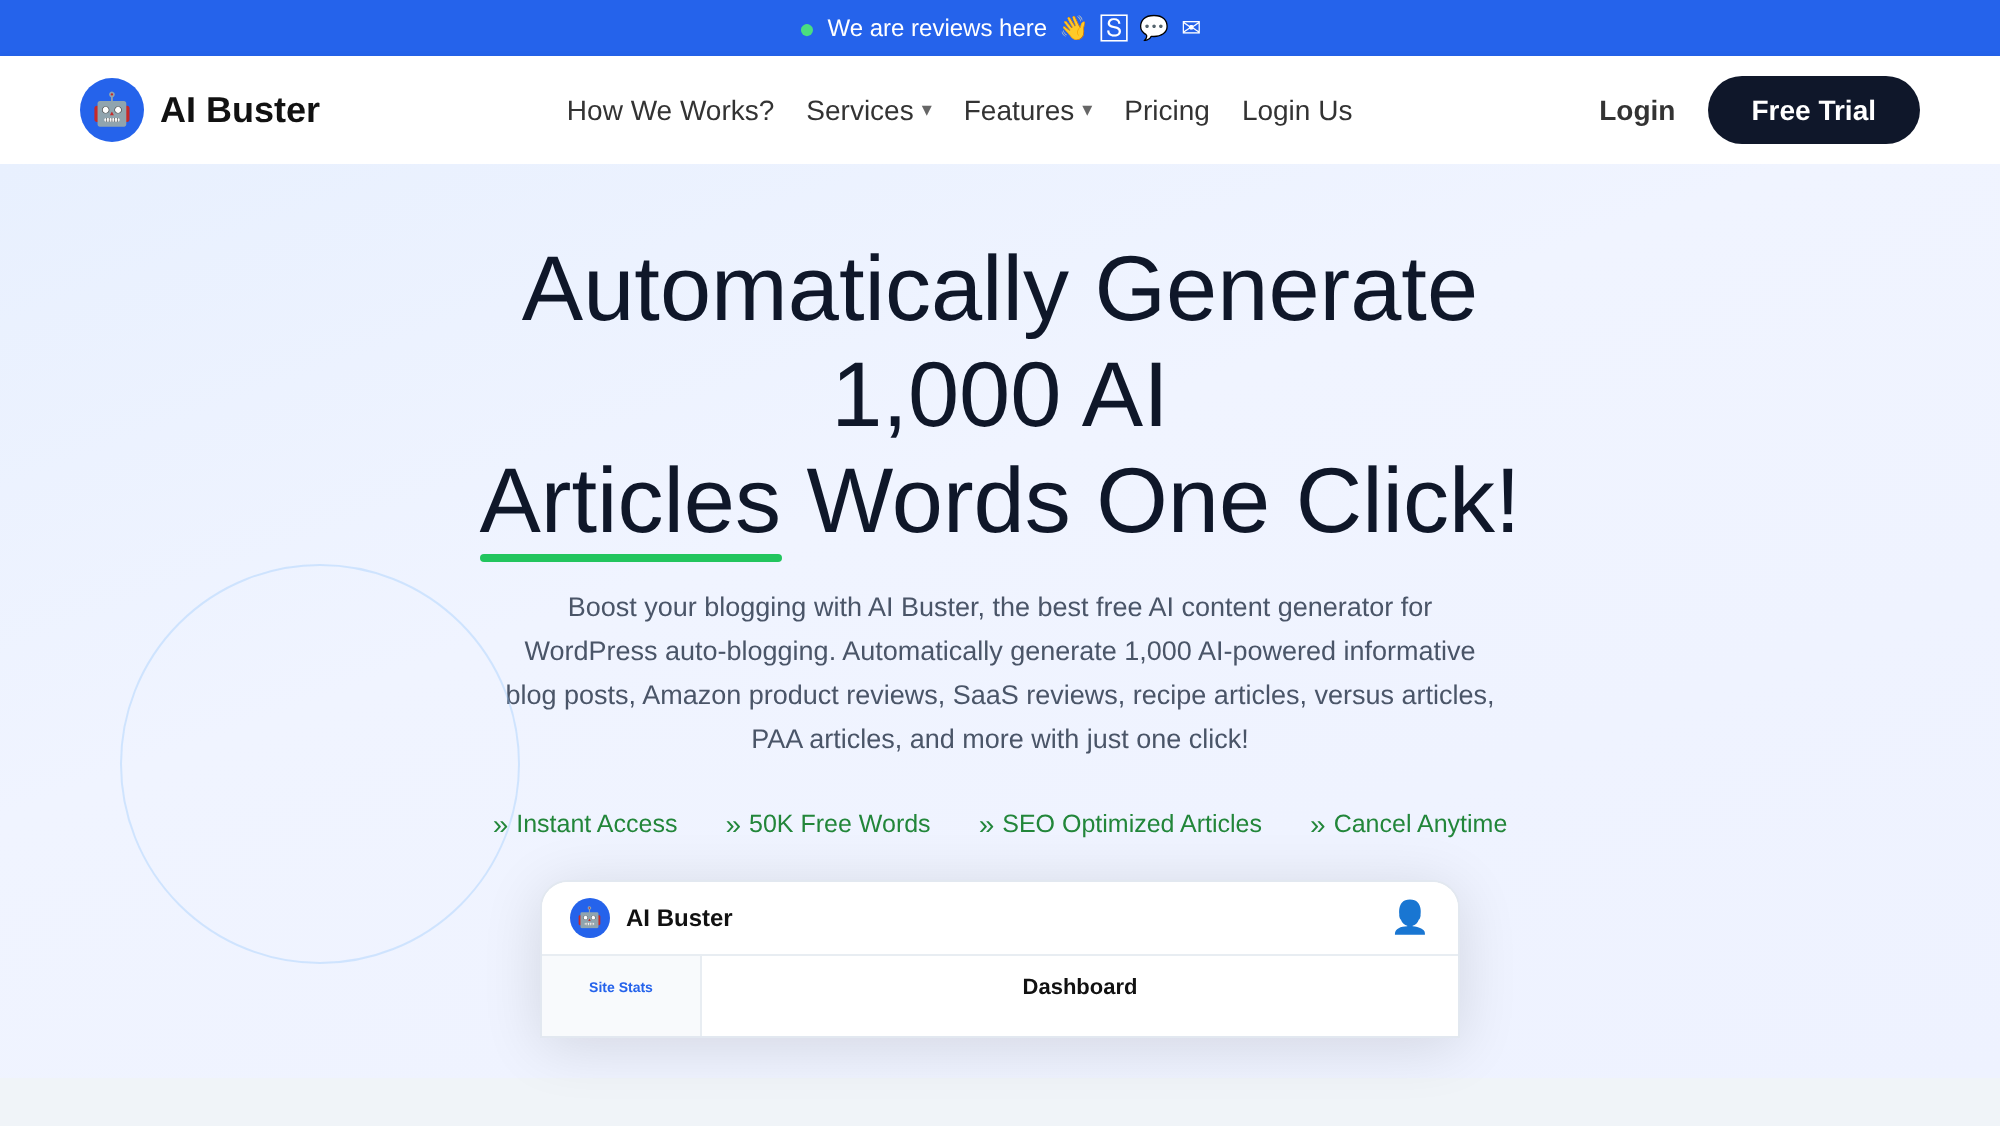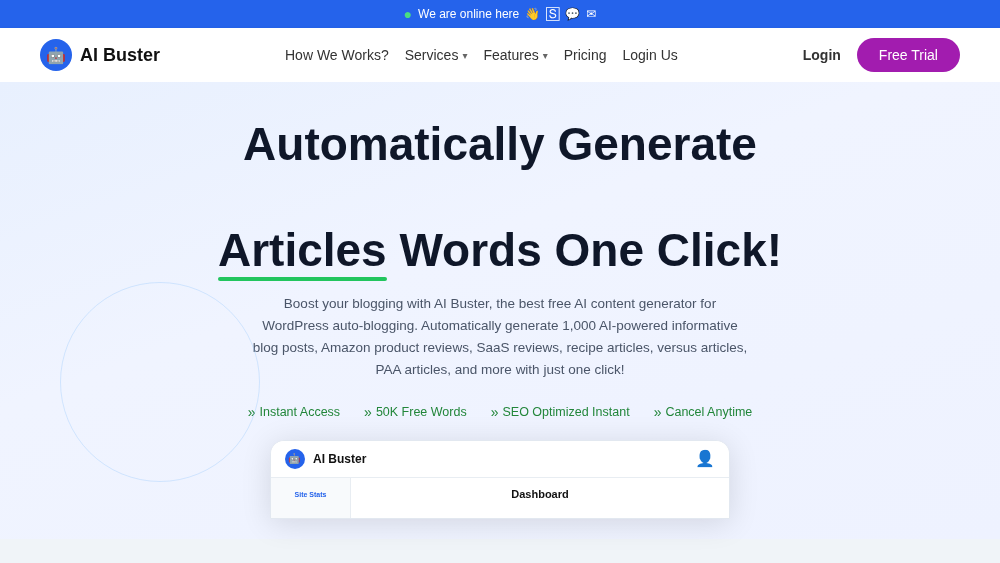--- a/index.html
+++ b/index.html
@@ -70,40 +70,40 @@
     }
     .login-btn {
       background: none;
       border: none;
       font-size: 14px;
       font-weight: 700;
       color: #333;
       cursor: pointer;
     }
     .free-trial-btn {
-      background: #a21caf;
+      background: #0f172a;
       color: white;
       border: none;
       border-radius: 24px;
       padding: 9px 22px;
       font-size: 14px;
-      font-weight: 400;
+      font-weight: 700;
       cursor: pointer;
     }
 
     
     .hero {
       background: linear-gradient(160deg, #e8f0fe 0%, #f0f4ff 40%, #eef2ff 100%);
       padding: 36px 20px 20px;
       text-align: center;
       position: relative;
     }
     .hero h1 {
       font-size: 46px;
-      font-weight: 700;
+      font-weight: 400;
       line-height: 1.15;
       color: #0f1729;
       max-width: 680px;
       margin: 0 auto 16px;
     }
     .hero h1 .underline-word {
       position: relative;
       display: inline-block;
     }
     .hero h1 .underline-word::after {
@@ -197,21 +197,21 @@
       border-radius: 50%;
       border: 1.5px solid rgba(147,197,253,0.35);
       pointer-events: none;
     }
   </style>
 </head>
 <body>
 
 <div class="announcement-bar">
   <span class="dot">●</span>
-  <span>We are online here</span>
+  <span>We are reviews here</span>
   <span>👋</span>
   <span>🅂</span>
   <span>💬</span>
   <span>✉</span>
 </div>
 
 <nav>
   <div class="logo-area">
     <div class="logo-icon">🤖</div>
     <span>AI Buster</span>
@@ -246,39 +246,39 @@
     <button class="free-trial-btn">Free Trial</button>
   </div>
 </nav>
 
 <section class="hero" style="position:relative;">
   <div class="deco-circle-left"></div>
   
 
   <h1>
     <span>Automatically Generate</span><br>
-    <br>
+    <span>1,000 AI</span><br>
     <span class="underline-word">Articles</span><span> Words One Click!</span>
   </h1>
 
   <p class="hero-desc">Boost your blogging with AI Buster, the best free AI content generator for WordPress auto-blogging. Automatically generate 1,000 AI-powered informative blog posts, Amazon product reviews, SaaS reviews, recipe articles, versus articles, PAA articles, and more with just one click!</p>
 
 
   <div class="hero-badges">
     <span>
         <span class="arrow">»</span>
         <span>Instant Access</span>
       </span>
     <span>
         <span class="arrow">»</span>
         <span>50K Free Words</span>
       </span>
     <span>
         <span class="arrow">»</span>
-        <span>SEO Optimized Instant</span>
+        <span>SEO Optimized Articles</span>
       </span>
     <span>
         <span class="arrow">»</span>
         <span>Cancel Anytime</span>
       </span>
   </div>
 
   
   <div class="dashboard-preview">
     <div class="db-header">

